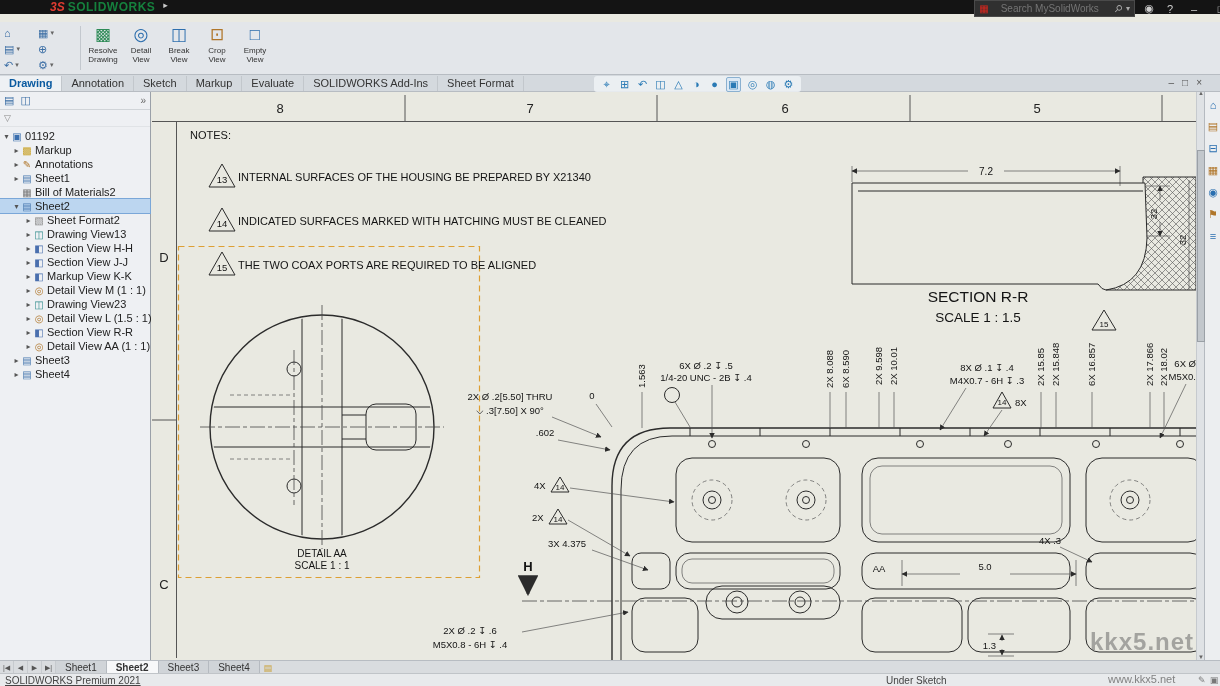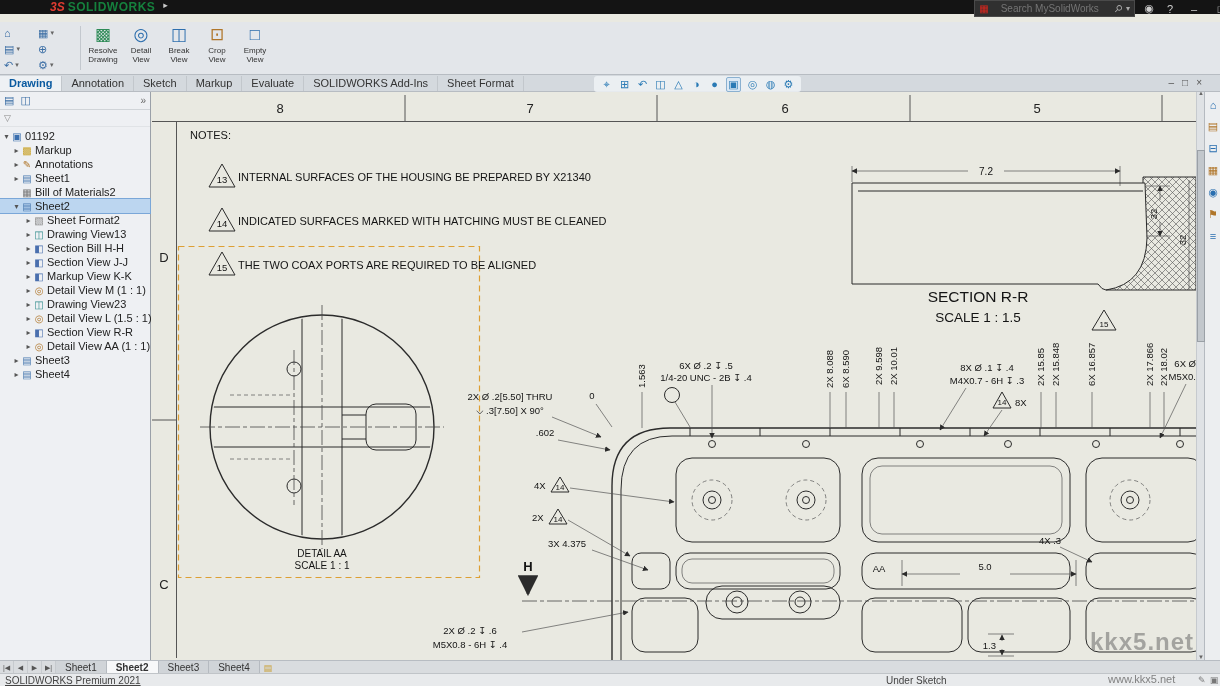--- a/index.html
+++ b/index.html
@@ -259,21 +259,21 @@
           <span>Sheet Format2</span>
         </div>
       <div class="trow lvl2">
           <span class="arr">▸</span>
           <span class="ticon ic-view">◫</span>
           <span>Drawing View13</span>
         </div>
       <div class="trow lvl2">
           <span class="arr">▸</span>
           <span class="ticon ic-section">◧</span>
-          <span>Section Bill H-H</span>
+          <span>Section View H-H</span>
         </div>
       <div class="trow lvl2">
           <span class="arr">▸</span>
           <span class="ticon ic-section">◧</span>
           <span>Section View J-J</span>
         </div>
       <div class="trow lvl2">
           <span class="arr">▸</span>
           <span class="ticon ic-section">◧</span>
           <span>Markup View K-K</span>

